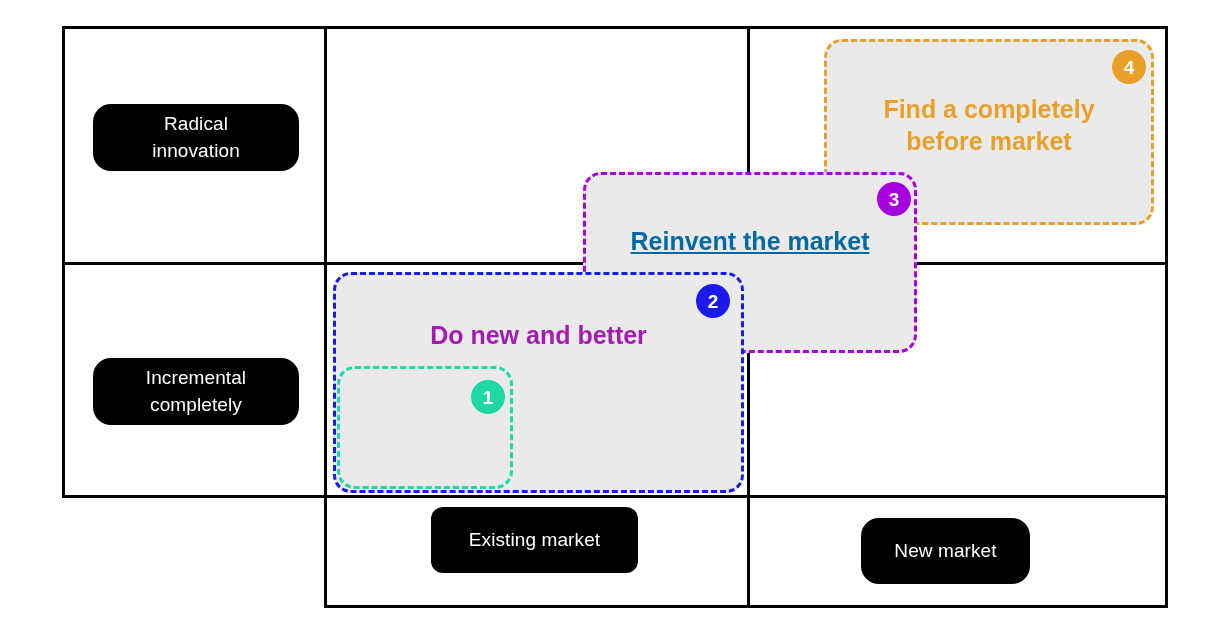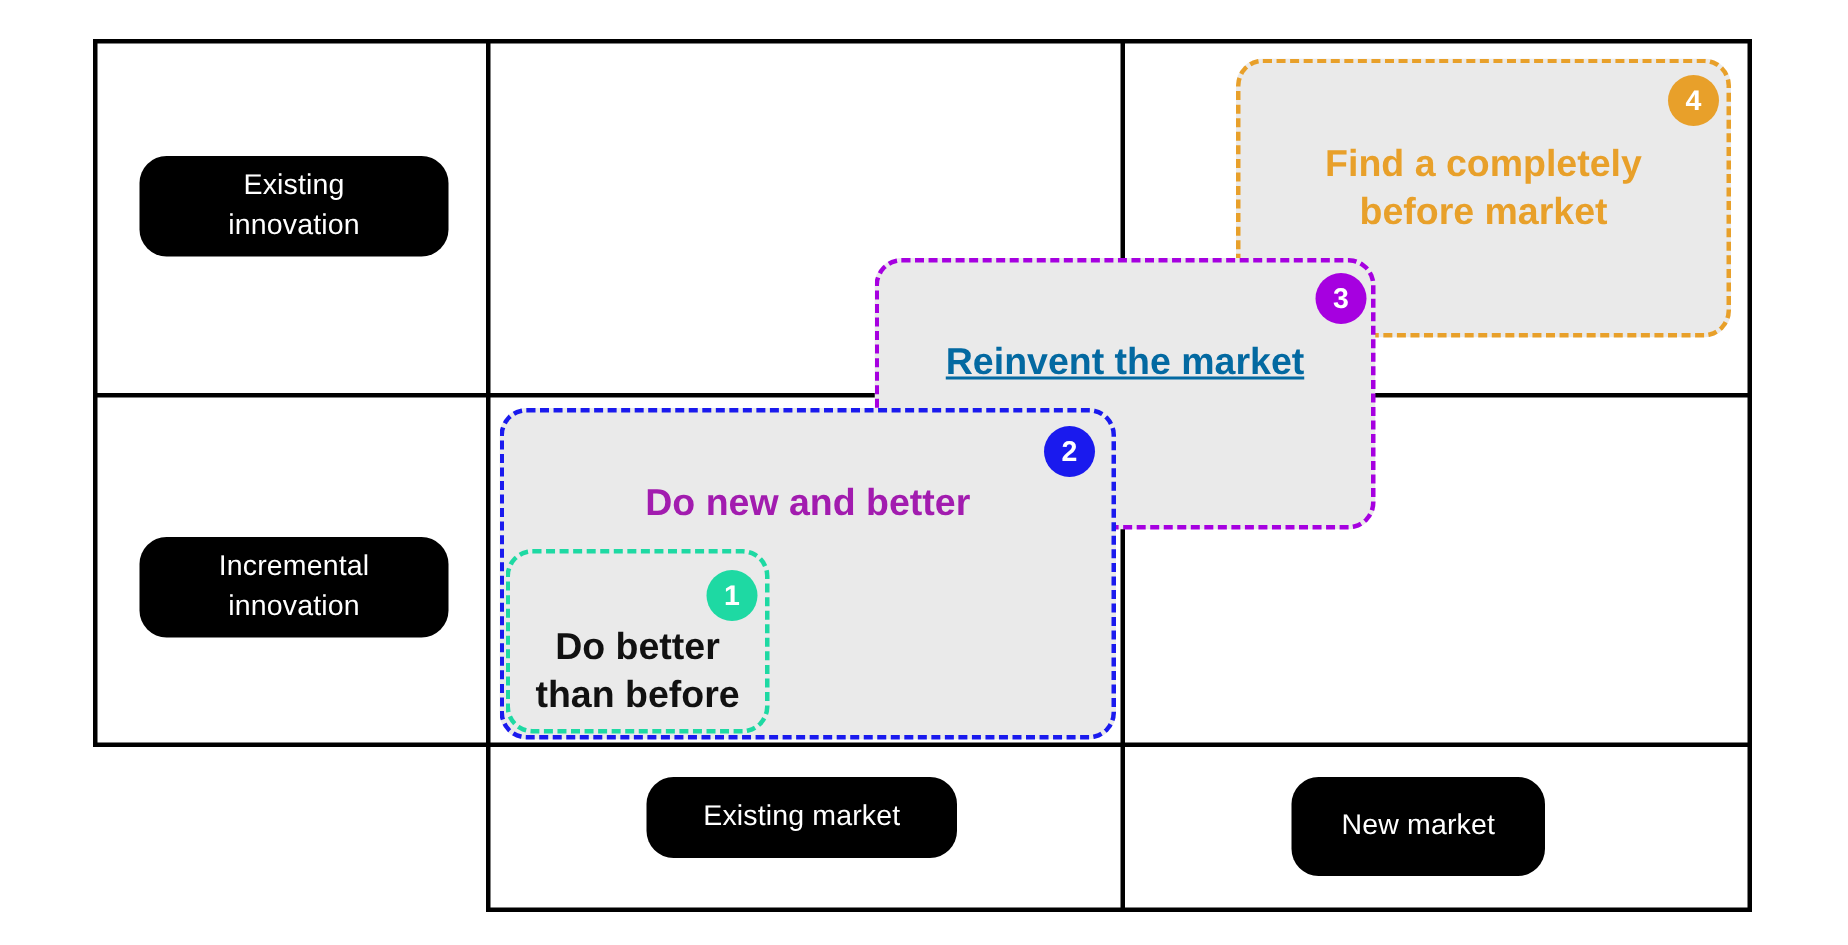--- a/index.html
+++ b/index.html
@@ -99,45 +99,43 @@
   <div class="grid-line" style="left:324px; top:605px; width:844px; height:3px;"></div>
 
   <div class="grid-line" style="left:62px; top:26px; width:3px; height:472px;"></div>
 
   <div class="grid-line" style="left:324px; top:26px; width:3px; height:582px;"></div>
 
   <div class="grid-line" style="left:747px; top:26px; width:3px; height:582px;"></div>
 
   <div class="grid-line" style="left:1165px; top:26px; width:3px; height:582px;"></div>
 
-  <div class="pill z10" style="left:93px; top:104px; width:206px; height:67px;">Existing
+  <div class="pill z10" style="left:93px; top:104px; width:206px; height:67px;">Radical
 innovation</div>
 
   <div class="pill z10" style="left:93px; top:358px; width:206px; height:67px;">Incremental
-innovation</div>
+completely</div>
 
-  <div class="pill z10" style="left:431px; top:518px; width:207px; height:54px;">Existing market</div>
+  <div class="pill z10" style="left:431px; top:507px; width:207px; height:66px;border-radius:12px;">Existing market</div>
 
   <div class="pill z10" style="left:861px; top:518px; width:169px; height:66px;">New market</div>
 
   <div class="zone z4" style="left:824px; top:39px; width:330px; height:186px; border-color:#e8a02a;">
     <div class="zone-label" style="top:51px; color:#e8a02a;">Find a completely
 before market</div>
     <div class="badge" style="left:285px; top:8px; background:#e8a02a;">4</div>
   </div>
 
   <div class="zone z5" style="left:583px; top:172px; width:334px; height:181px; border-color:#a600e0;">
     <div class="zone-label" style="top:50px; color:#0369a1;text-decoration:underline;">Reinvent the market</div>
     <div class="badge" style="left:291px; top:7px; background:#a600e0;">3</div>
   </div>
 
   <div class="zone z7" style="left:333px; top:272px; width:411px; height:221px; border-color:#1a1aee;">
     <div class="zone-label" style="top:44px; color:#a21caf;">Do new and better</div>
     <div class="badge" style="left:360px; top:9px; background:#1a1aee;">2</div>
   </div>
 
   <div class="zone z9" style="left:337px; top:366px; width:176px; height:123px; border-color:#1ed9a3;">
-    <div class="zone-label" style="top:46px; color:#111111;">Do better
-than before</div>
     <div class="badge" style="left:131px; top:11px; background:#1ed9a3;">1</div>
   </div>
 
 </div>
 
 </body></html>

